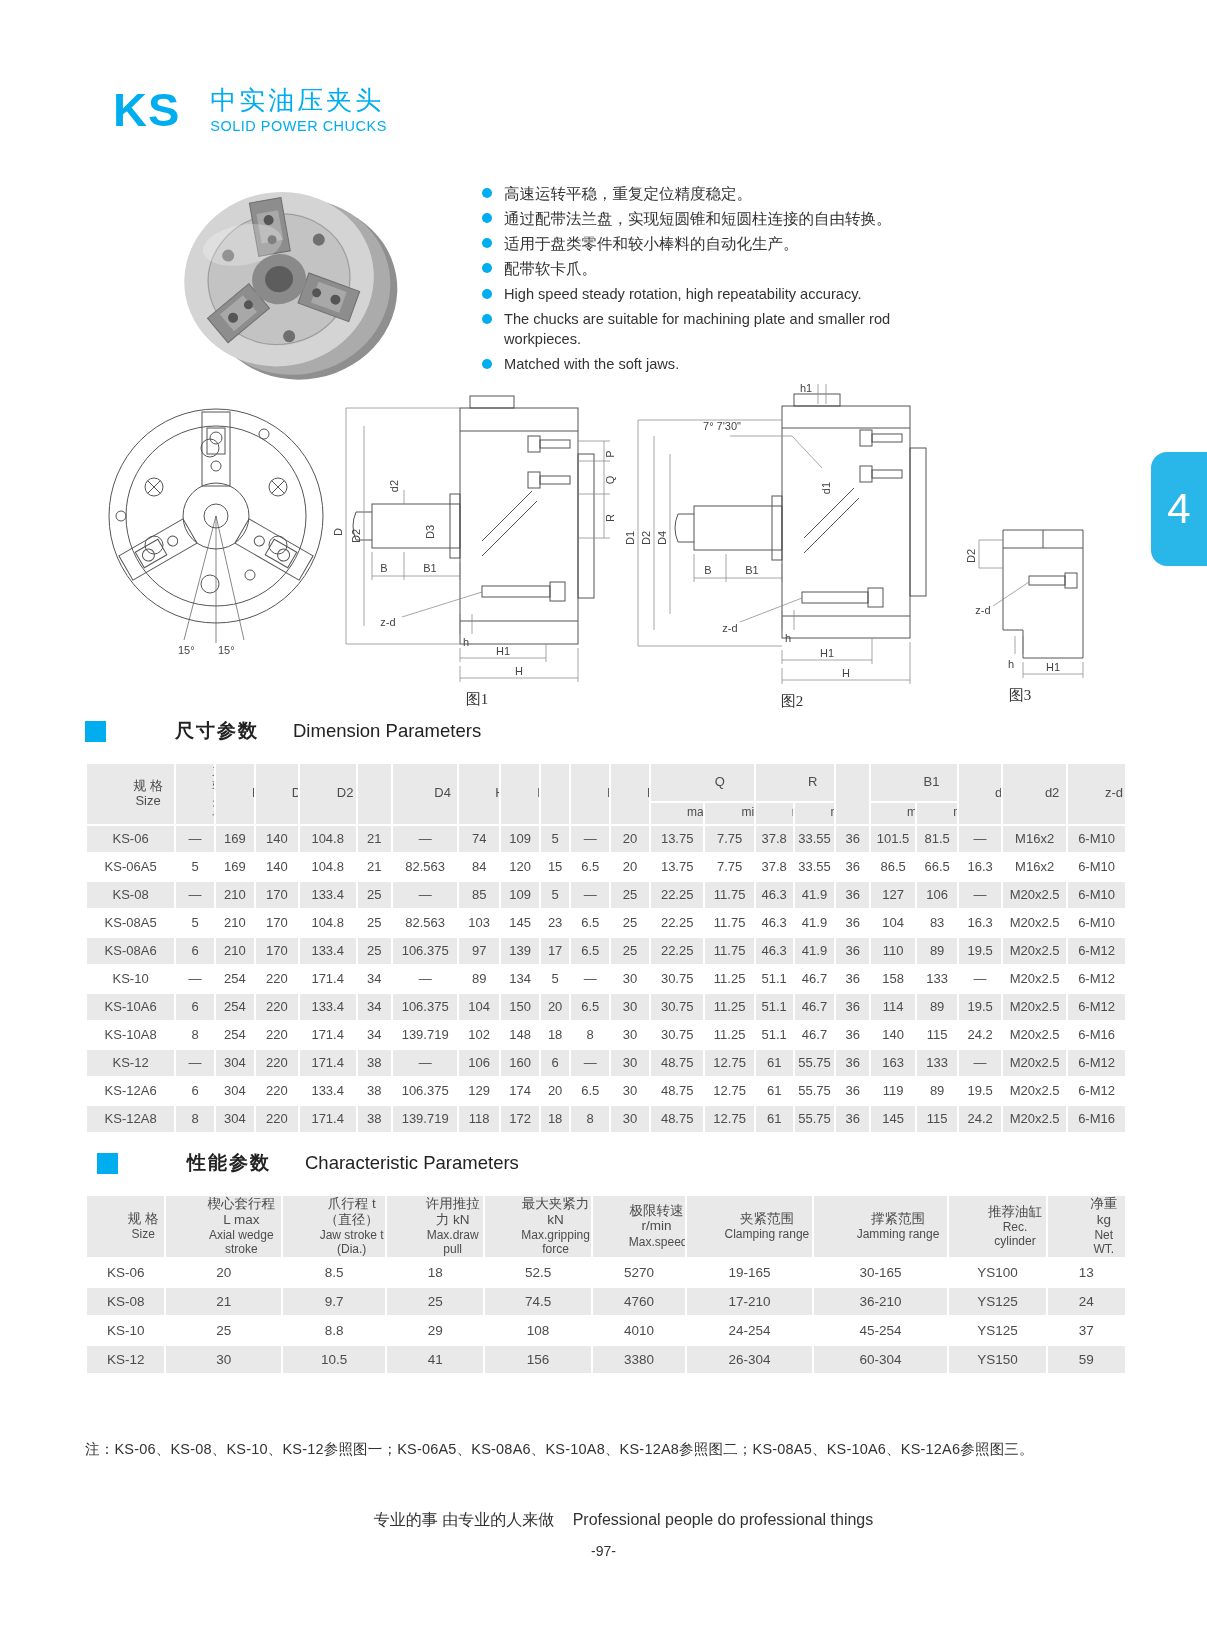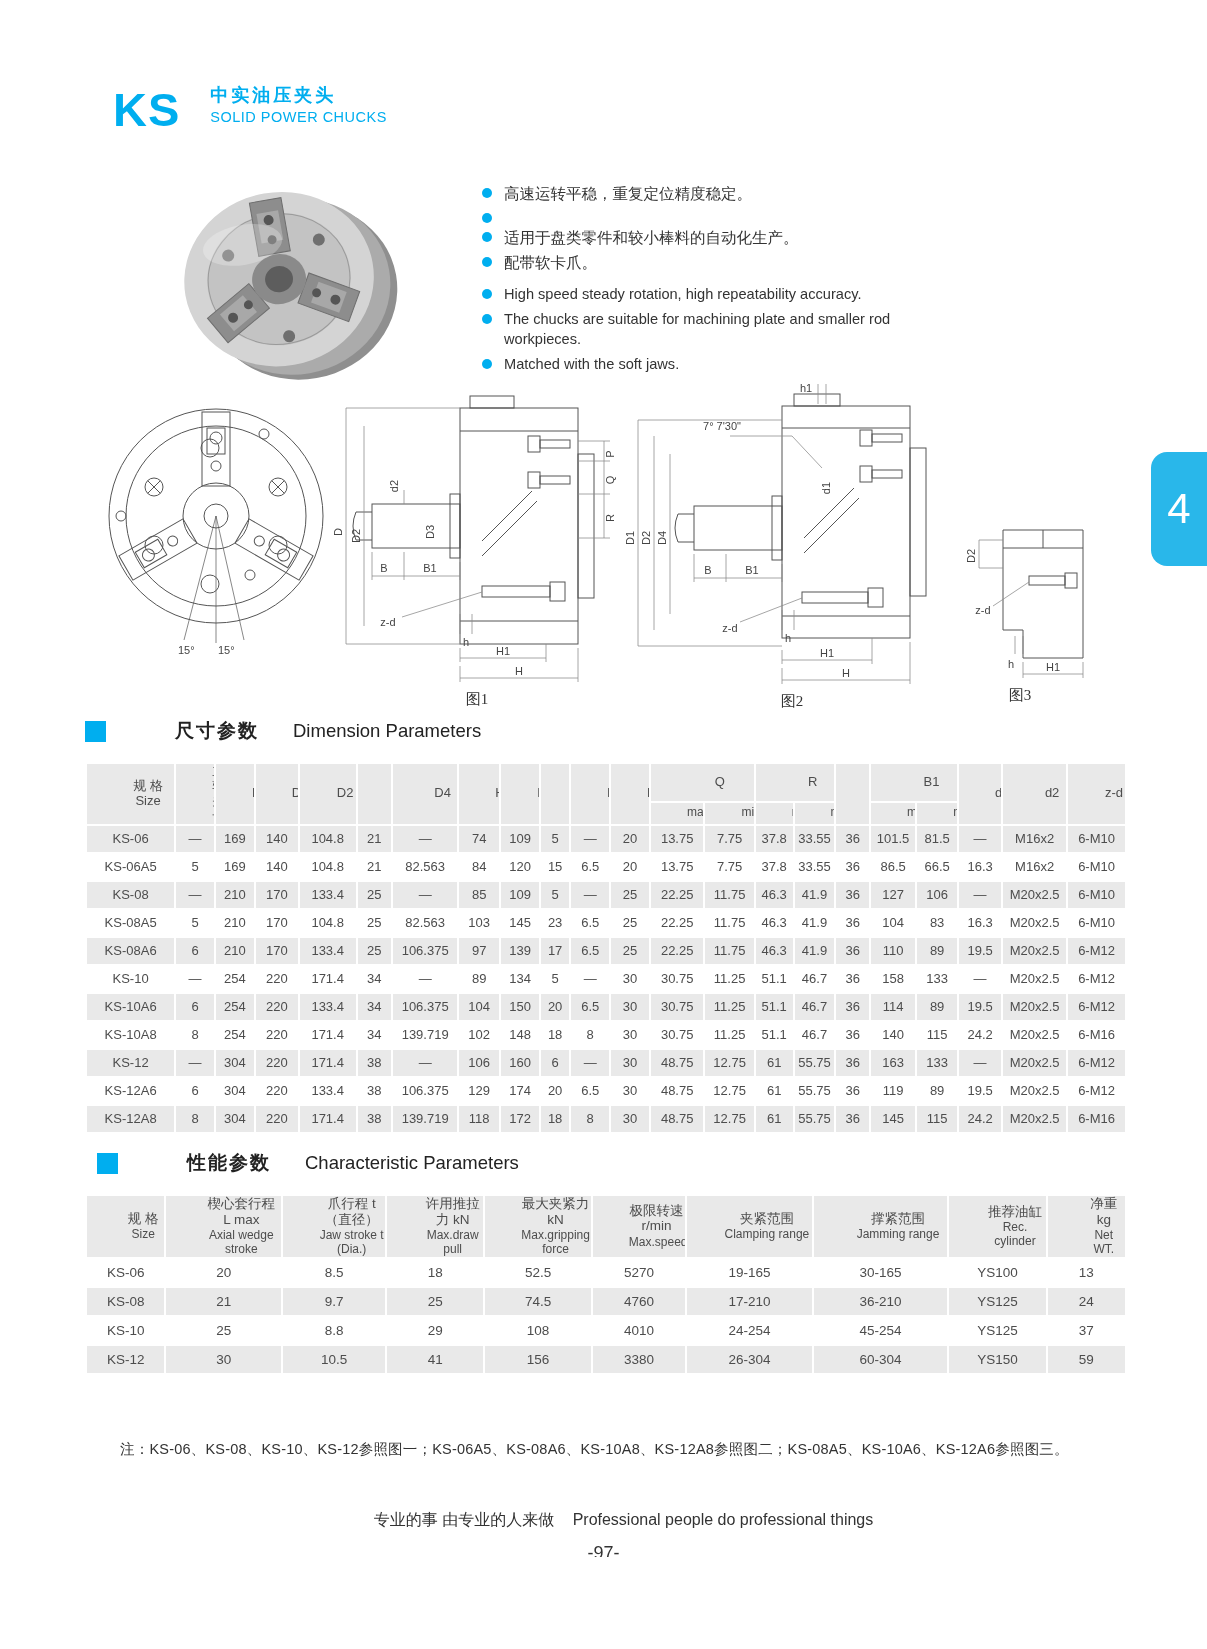--- a/index.html
+++ b/index.html
@@ -3,21 +3,21 @@
 <meta charset="utf-8">
 <style>
   html,body{margin:0;padding:0;background:#fff;}
   .page{position:relative;width:1207px;height:1557px;background:#fff;overflow:hidden;
         font-family:"Liberation Sans", sans-serif;color:#3f3f3f;}
   .abs{position:absolute;}
 
   
   .logo-block{left:113px;top:86px;display:flex;gap:30px;align-items:flex-start;}
   .series{font-size:47px;font-weight:bold;color:#00AEEF;line-height:1;letter-spacing:1px;}
-  .title-zh{font-size:18px;font-weight:bold;color:#00AEEF;letter-spacing:3px;line-height:1.1;}
+  .title-zh{font-size:26px;font-weight:normal;color:#00AEEF;letter-spacing:3px;line-height:1.1;}
   .title-en{font-size:14.5px;color:#00AEEF;margin-top:3px;letter-spacing:.5px;}
 
   
   ul.feat{list-style:none;margin:0;padding:0;}
   ul.feat li{display:flex;align-items:flex-start;margin-bottom:4px;}
   .feat-zh li{font-size:15.5px;line-height:21px;color:#333;}
   .feat-en li{font-size:14.6px;line-height:20.5px;color:#333;}
   .dot{width:10px;height:10px;border-radius:50%;background:#00AEEF;flex:0 0 10px;margin:5px 12px 0 0;}
   .feat{width:470px;}
 
@@ -41,24 +41,24 @@
   .dimtable thead tr:first-child th{height:30px;}
   .dimtable thead tr:last-child th{height:17px;font-size:12px;}
   .chartable td{font-size:13.5px;height:27px;}
   .chartable thead th{height:48px;}
   .chartable .h-zh{font-size:13.5px;}
   .chartable .h-en{font-size:12px;margin-top:2px;}
 
   
   .figcap{text-align:center;font-size:15px;color:#333;margin-top:2px;font-family:"Liberation Serif",serif;}
   svg text{font-family:"Liberation Sans",sans-serif;fill:#444;font-size:11px;}
-  .note{font-size:14.5px;color:#333;letter-spacing:.2px;margin-left:35px;}
+  .note{font-size:14.5px;color:#333;letter-spacing:.2px;}
   .slogan{width:100%;text-align:center;font-size:16px;color:#333;}
   .slogan .en{margin-left:14px;}
-  .pagenum{width:100%;text-align:center;font-size:18px;color:#333;}
+  .pagenum{width:100%;text-align:center;font-size:14px;color:#333;}
 </style>
 </head>
 <body>
 
 <div class="page">
 
   <div class="abs logo-block">
     <div class="series">KS</div>
     <div>
       <div class="title-zh">中实油压夹头</div>
@@ -107,20 +107,21 @@
     </g>
   </svg>
 
   <ul class="abs feat feat-zh" style="left:482px;top:183px;">
       <li>
         <span class="dot"></span>
         <span>高速运转平稳，重复定位精度稳定。</span>
       </li>
       <li>
         <span class="dot"></span>
+        <span>通过配带法兰盘，实现短圆锥和短圆柱连接的自由转换。</span>
       </li>
       <li>
         <span class="dot"></span>
         <span>适用于盘类零件和较小棒料的自动化生产。</span>
       </li>
       <li>
         <span class="dot"></span>
         <span>配带软卡爪。</span>
       </li>
     </ul>

